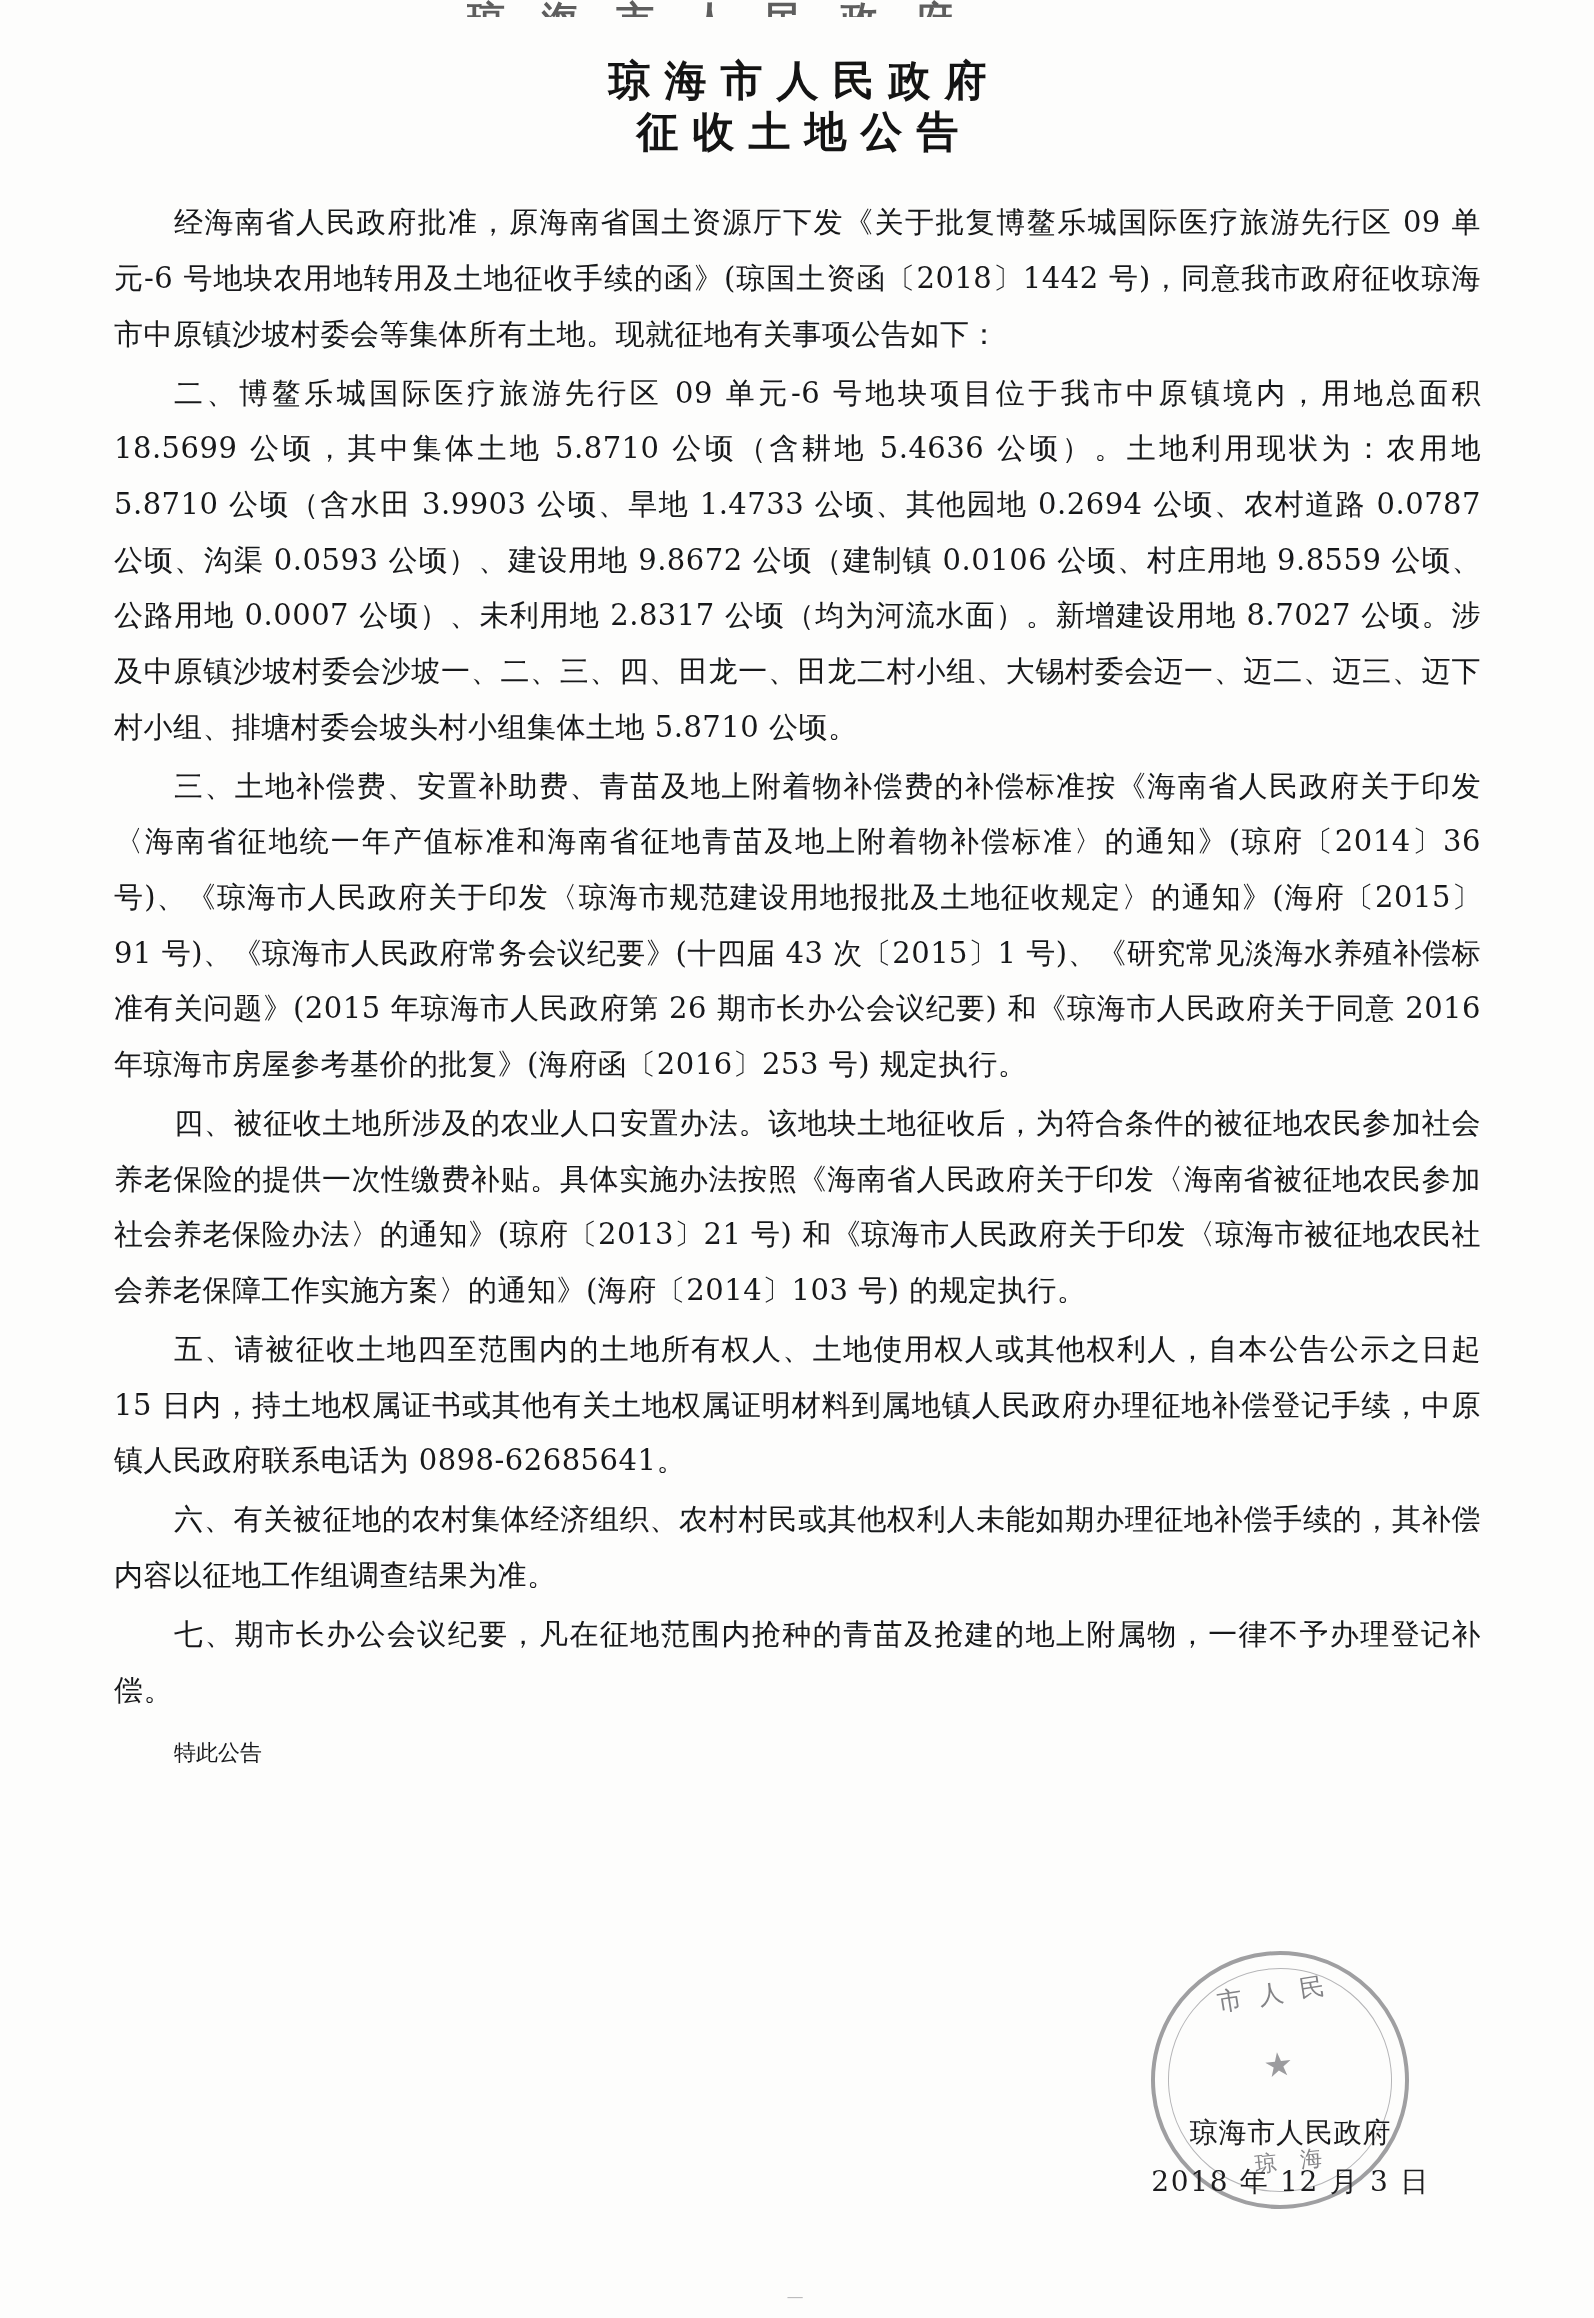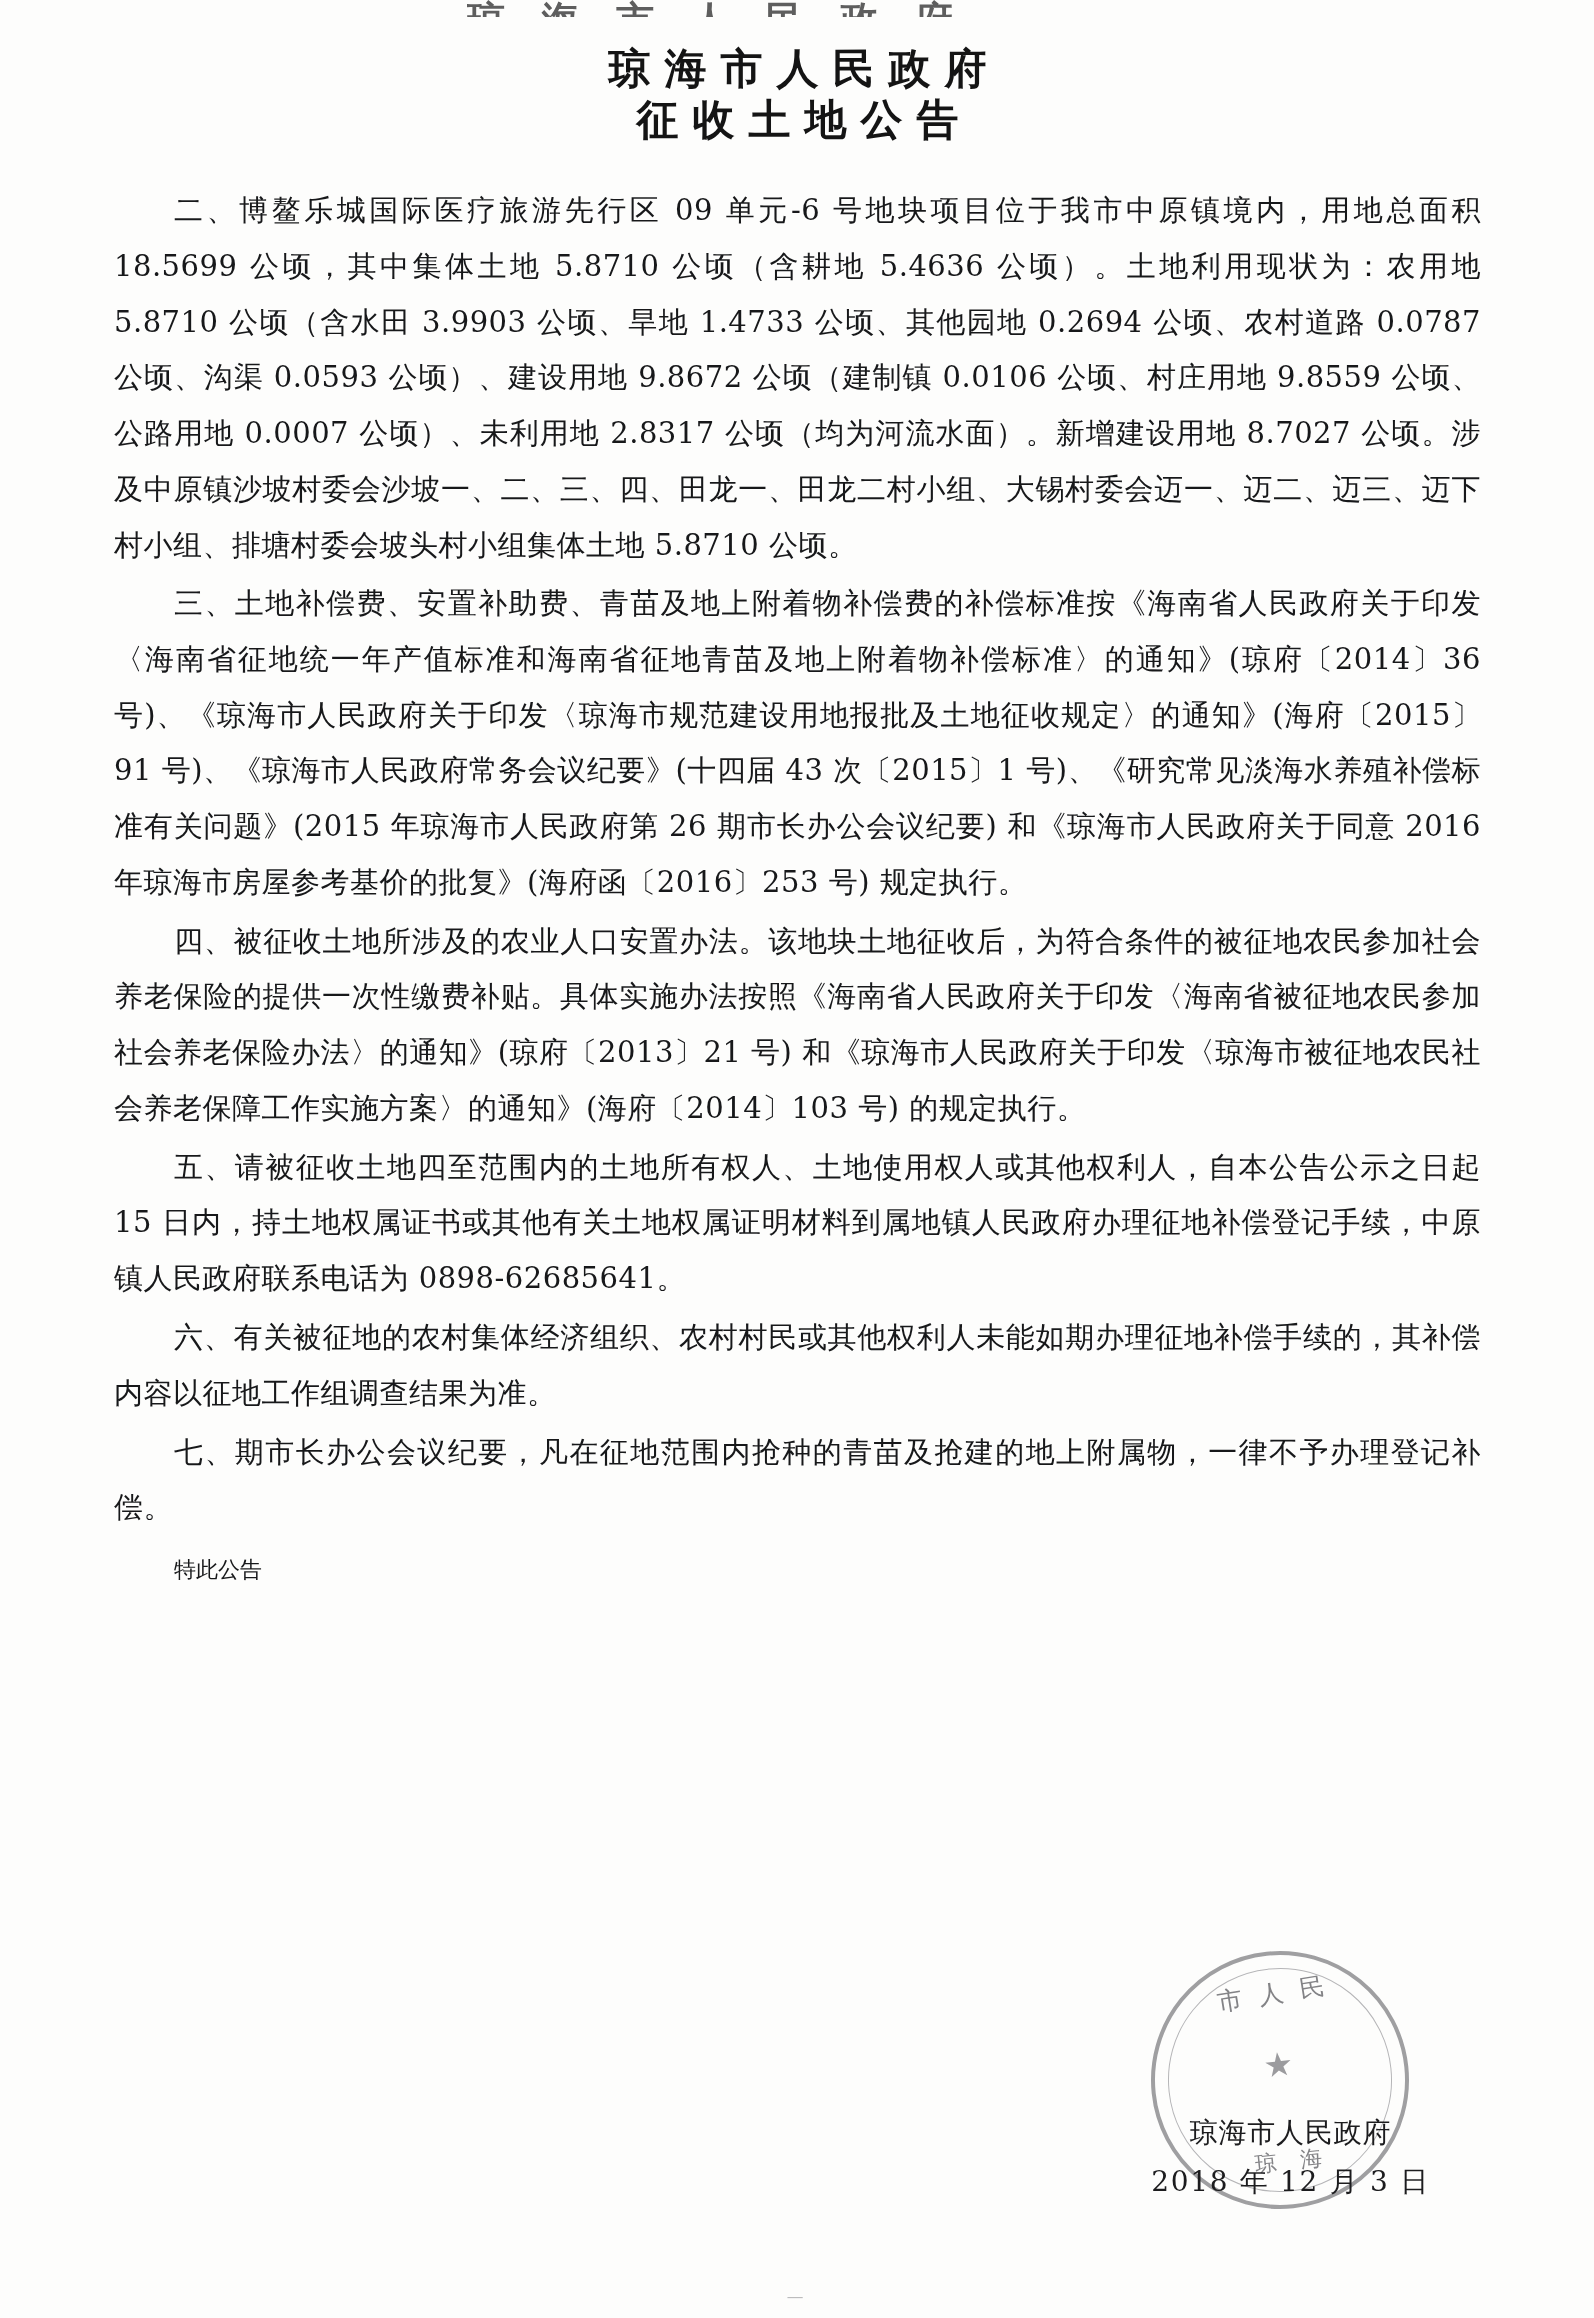--- a/index.html
+++ b/index.html
@@ -12,21 +12,21 @@
     min-height: 2319px;
     font-family: "DejaVu Serif", "Liberation Serif", serif;
     color: #1b1b1b;
     position: relative;
   }
   .page {
     position: relative;
     width: 1595px;
     min-height: 2319px;
     box-sizing: border-box;
-    padding: 0;
+    padding: 12px;
     background: #fdfdfc;
     overflow: hidden;
   }
   
   .top-artifact {
     position: absolute;
     top: -5px;
     left: 467px;
     width: 667px;
     height: 22px;
@@ -166,20 +166,21 @@
 <div class="page">
 
   <div class="top-artifact">琼 海 市 人 民 政 府</div>
 
   <div class="titles">
     <div class="title-line">琼海市人民政府</div>
     <div class="title-line">征收土地公告</div>
   </div>
 
   <div class="content">
+    <p class="para">经海南省人民政府批准，原海南省国土资源厅下发《关于批复博鳌乐城国际医疗旅游先行区 09 单元-6 号地块农用地转用及土地征收手续的函》(琼国土资函〔2018〕1442 号)，同意我市政府征收琼海市中原镇沙坡村委会等集体所有土地。现就征地有关事项公告如下：</p>
     <p class="para">二、博鳌乐城国际医疗旅游先行区 09 单元-6 号地块项目位于我市中原镇境内，用地总面积18.5699 公顷，其中集体土地 5.8710 公顷（含耕地 5.4636 公顷）。土地利用现状为：农用地 5.8710 公顷（含水田 3.9903 公顷、旱地 1.4733 公顷、其他园地 0.2694 公顷、农村道路 0.0787 公顷、沟渠 0.0593 公顷）、建设用地 9.8672 公顷（建制镇 0.0106 公顷、村庄用地 9.8559 公顷、公路用地 0.0007 公顷）、未利用地 2.8317 公顷（均为河流水面）。新增建设用地 8.7027 公顷。涉及中原镇沙坡村委会沙坡一、二、三、四、田龙一、田龙二村小组、大锡村委会迈一、迈二、迈三、迈下村小组、排塘村委会坡头村小组集体土地 5.8710 公顷。</p>
     <p class="para">三、土地补偿费、安置补助费、青苗及地上附着物补偿费的补偿标准按《海南省人民政府关于印发〈海南省征地统一年产值标准和海南省征地青苗及地上附着物补偿标准〉的通知》(琼府〔2014〕36 号)、《琼海市人民政府关于印发〈琼海市规范建设用地报批及土地征收规定〉的通知》(海府〔2015〕91 号)、《琼海市人民政府常务会议纪要》(十四届 43 次〔2015〕1 号)、《研究常见淡海水养殖补偿标准有关问题》(2015 年琼海市人民政府第 26 期市长办公会议纪要) 和《琼海市人民政府关于同意 2016 年琼海市房屋参考基价的批复》(海府函〔2016〕253 号) 规定执行。</p>
     <p class="para">四、被征收土地所涉及的农业人口安置办法。该地块土地征收后，为符合条件的被征地农民参加社会养老保险的提供一次性缴费补贴。具体实施办法按照《海南省人民政府关于印发〈海南省被征地农民参加社会养老保险办法〉的通知》(琼府〔2013〕21 号) 和《琼海市人民政府关于印发〈琼海市被征地农民社会养老保障工作实施方案〉的通知》(海府〔2014〕103 号) 的规定执行。</p>
     <p class="para">五、请被征收土地四至范围内的土地所有权人、土地使用权人或其他权利人，自本公告公示之日起 15 日内，持土地权属证书或其他有关土地权属证明材料到属地镇人民政府办理征地补偿登记手续，中原镇人民政府联系电话为 0898-62685641。</p>
     <p class="para">六、有关被征地的农村集体经济组织、农村村民或其他权利人未能如期办理征地补偿手续的，其补偿内容以征地工作组调查结果为准。</p>
     <p class="para">七、期市长办公会议纪要，凡在征地范围内抢种的青苗及抢建的地上附属物，一律不予办理登记补偿。</p>
     <p class="sign-off">特此公告</p>
   </div>
 
   <div class="seal-wrap">

